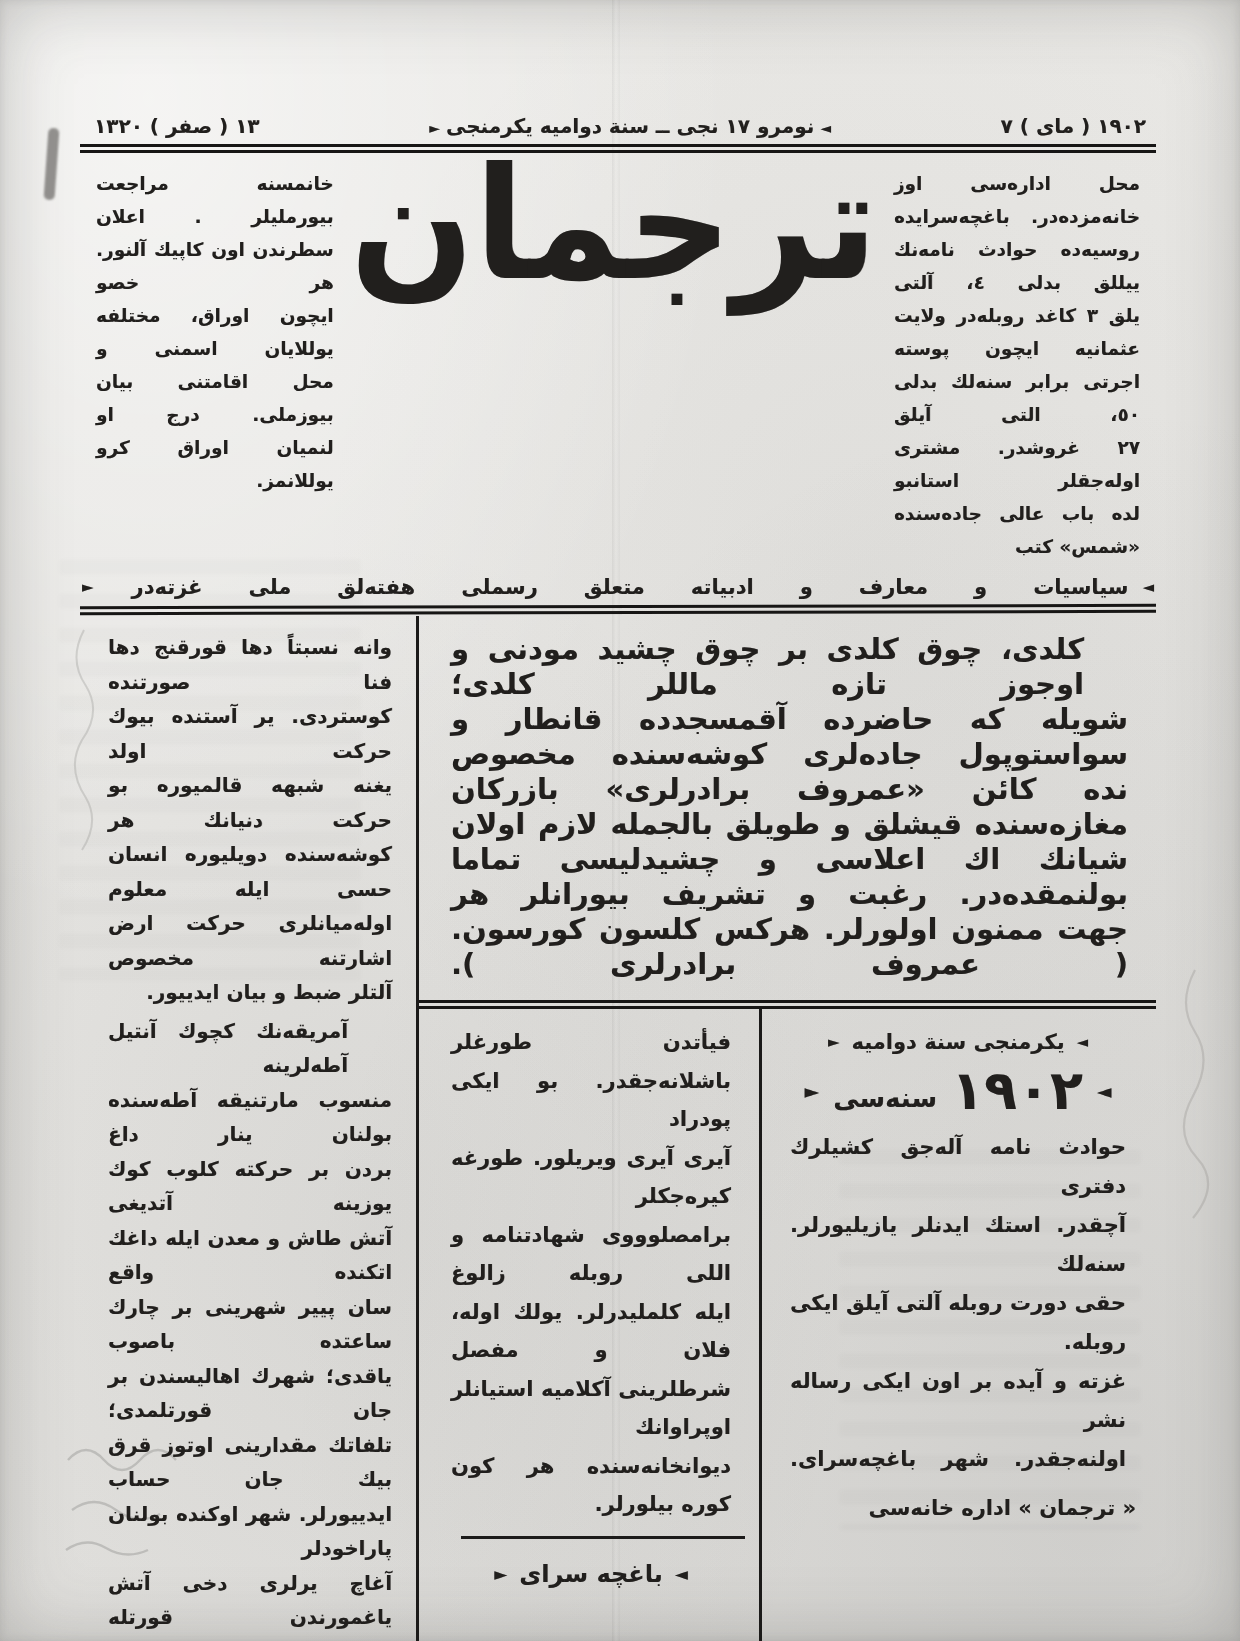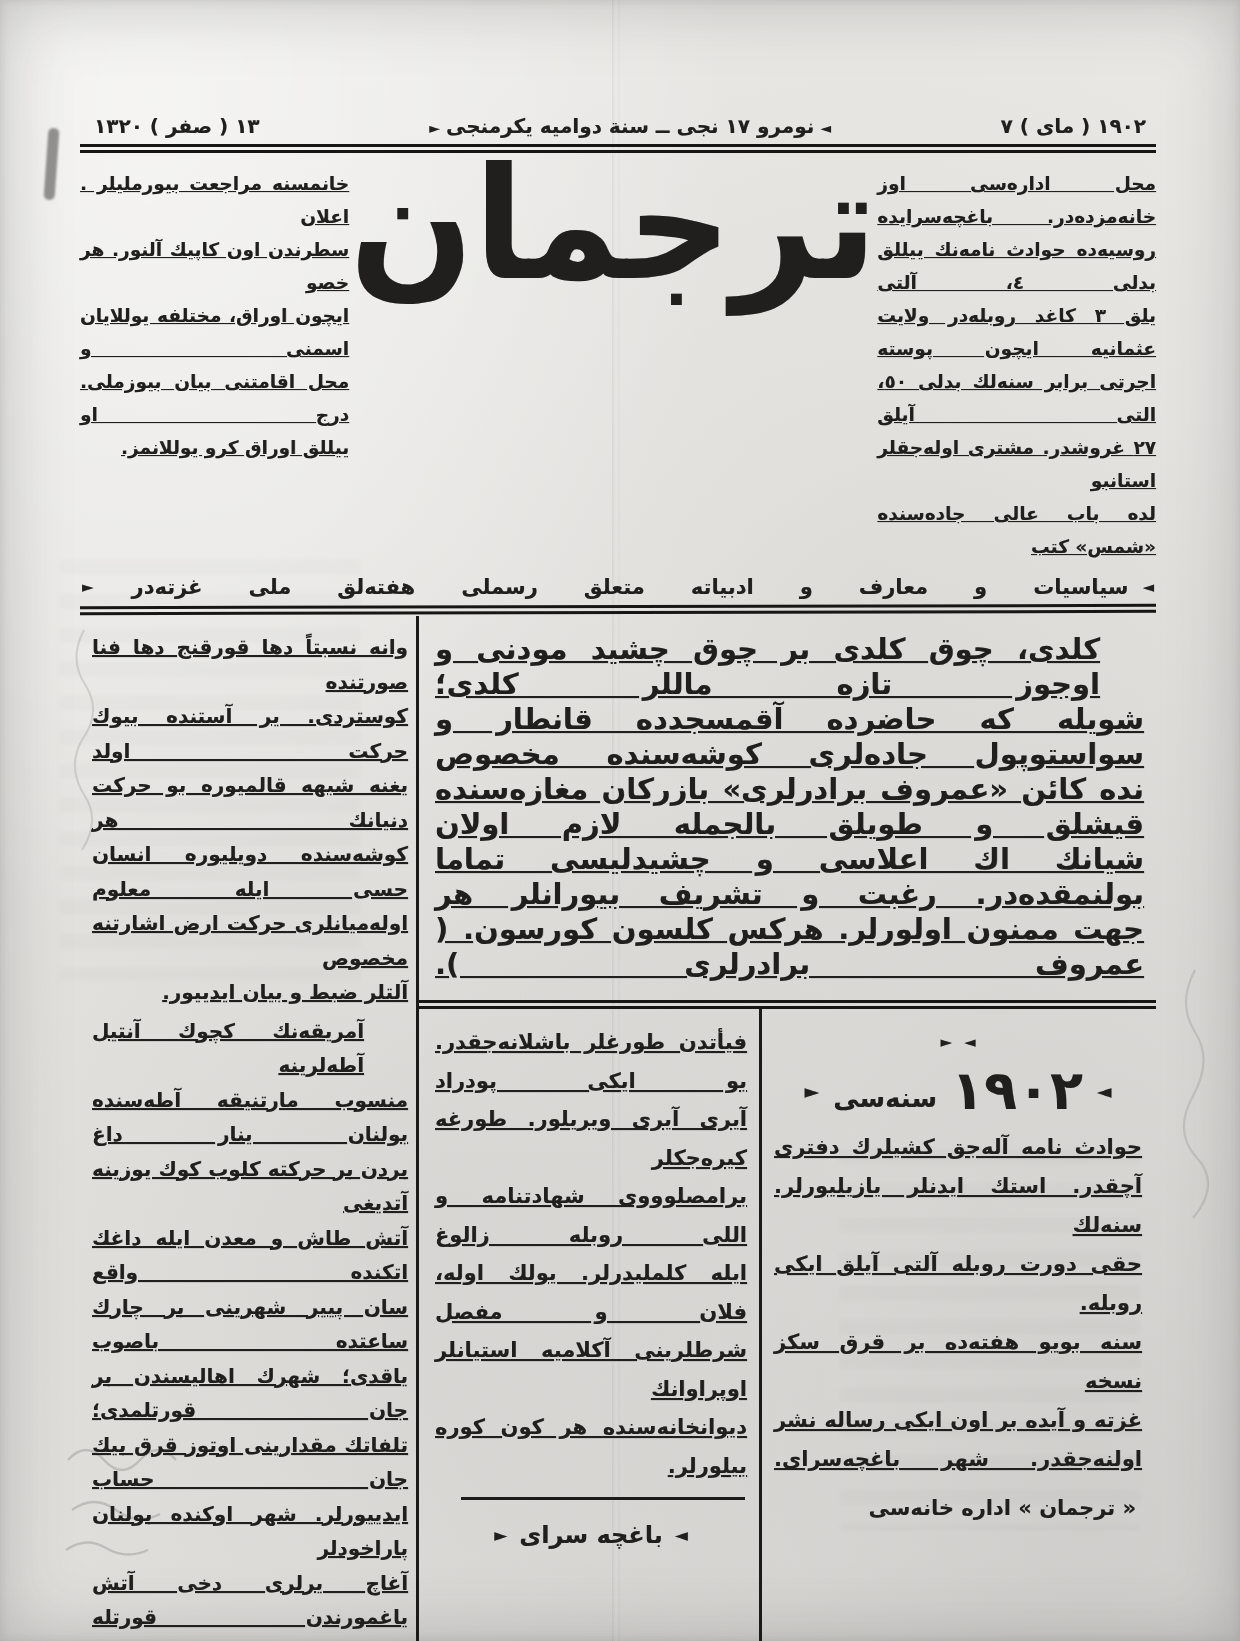--- a/index.html
+++ b/index.html
@@ -59,21 +59,21 @@
   .left-col{flex:1;padding:14px 8px 0 12px;font-size:20px;line-height:34.5px;font-weight:700;}
 
   .intro{padding:16px 12px 14px 16px;font-size:29px;line-height:35px;font-weight:700;}
   .rule-double.r3{margin:0 0 0 0;}
 
   .cols{display:flex;flex:1;}
   .col-right{width:368px;border-left:3px solid #1b1a19;padding:10px 14px 0 12px;
     font-size:21px;line-height:39px;font-weight:700;}
   .col-mid{flex:1;padding:14px 12px 0 16px;font-size:21px;line-height:38.5px;font-weight:700;}
 
-  .para{margin:0 0 4px;text-decoration:underline;}
+  .para{margin:0 16px 4px;}
   .tl{text-align:justify;text-align-last:justify;}
   .para .tl:last-child{text-align-last:right;}
   .para.justify-last .tl:last-child{text-align-last:justify;}
   .para.indent-first .tl:first-child{padding-right:44px;}
 
   .sec-head{display:flex;align-items:center;justify-content:center;gap:12px;
     font-size:24px;font-weight:700;margin:16px 0 10px;}
   .sec-head .orn{font-size:17px;}
 
   .hr-mid{border:0;border-top:3px solid #1c1b1a;margin:12px 2px 6px 26px;}
@@ -128,21 +128,21 @@
           <div class="tl">لده باب عالى جاده‌سنده «شمس» كتب</div>
         </div>
       <div class="title-wrap">
         <div class="paper-title">ترجمان</div>
       </div>
       <div class="notice left para">
           <div class="tl">خانمسنه مراجعت بيورمليلر . اعلان</div>
           <div class="tl">سطرندن اون كاپيك آلنور. هر خصو</div>
           <div class="tl">ايچون اوراق، مختلفه يوللايان اسمنى و</div>
           <div class="tl">محل اقامتنى بيان بيوزملى. درج او</div>
-          <div class="tl">ييللق اوراق كرو يوللانمز.</div>
+          <div class="tl">لنميان اوراق كرو يوللانمز.</div>
         </div>
     </div>
 
     <div class="subtitle-row">
       <span class="orn">◄</span>
       <span class="subtitle-text">سياسيات و معارف و ادبياته متعلق رسملى هفته‌لق ملى غزته‌در</span>
       <span class="orn">►</span>
     </div>
 
     <hr class="rule-double r2">
@@ -157,33 +157,33 @@
             <div class="tl">شيانك اك اعلاسى و چشيدليسى تماما بولنمقده‌در. رغبت و تشريف بيورانلر هر</div>
             <div class="tl">جهت ممنون اولورلر.  هركس كلسون كورسون.  ( عمروف برادرلرى ).</div>
           </div>
         <hr class="rule-double r3">
 
         <div class="cols">
 
           <div class="col-right">
             <div class="season-head">
               <span class="orn">◄</span>
+              <span>يكرمنجى سنة دواميه</span>
               <span class="orn">►</span>
             </div>
             <div class="year-line">
               <span class="orn">◄</span>
               <span class="year-big">١٩٠٢</span>
               <span class="year-suffix">سنه‌سى</span>
               <span class="orn">►</span>
             </div>
             <div class="para justify-last">
                 <div class="tl">حوادث نامه آله‌جق كشيلرك دفترى</div>
                 <div class="tl">آچقدر. استك ايدنلر يازيليورلر. سنه‌لك</div>
                 <div class="tl">حقى دورت روبله آلتى آيلق ايكى روبله.</div>
-                <div class="tl">سنه بويو هفته‌ده بر قرق سكز نسخه</div>
                 <div class="tl">غزته و آيده بر اون ايكى رساله نشر</div>
                 <div class="tl">اولنه‌جقدر.  شهر باغچه‌سراى.</div>
               </div>
             <div class="signature">« ترجمان » اداره خانه‌سى</div>
 
           </div>
 
           <div class="col-mid">
             <div class="para">
                 <div class="tl">فيأتدن طورغلر باشلانه‌جقدر. بو ايكى پودراد</div>

